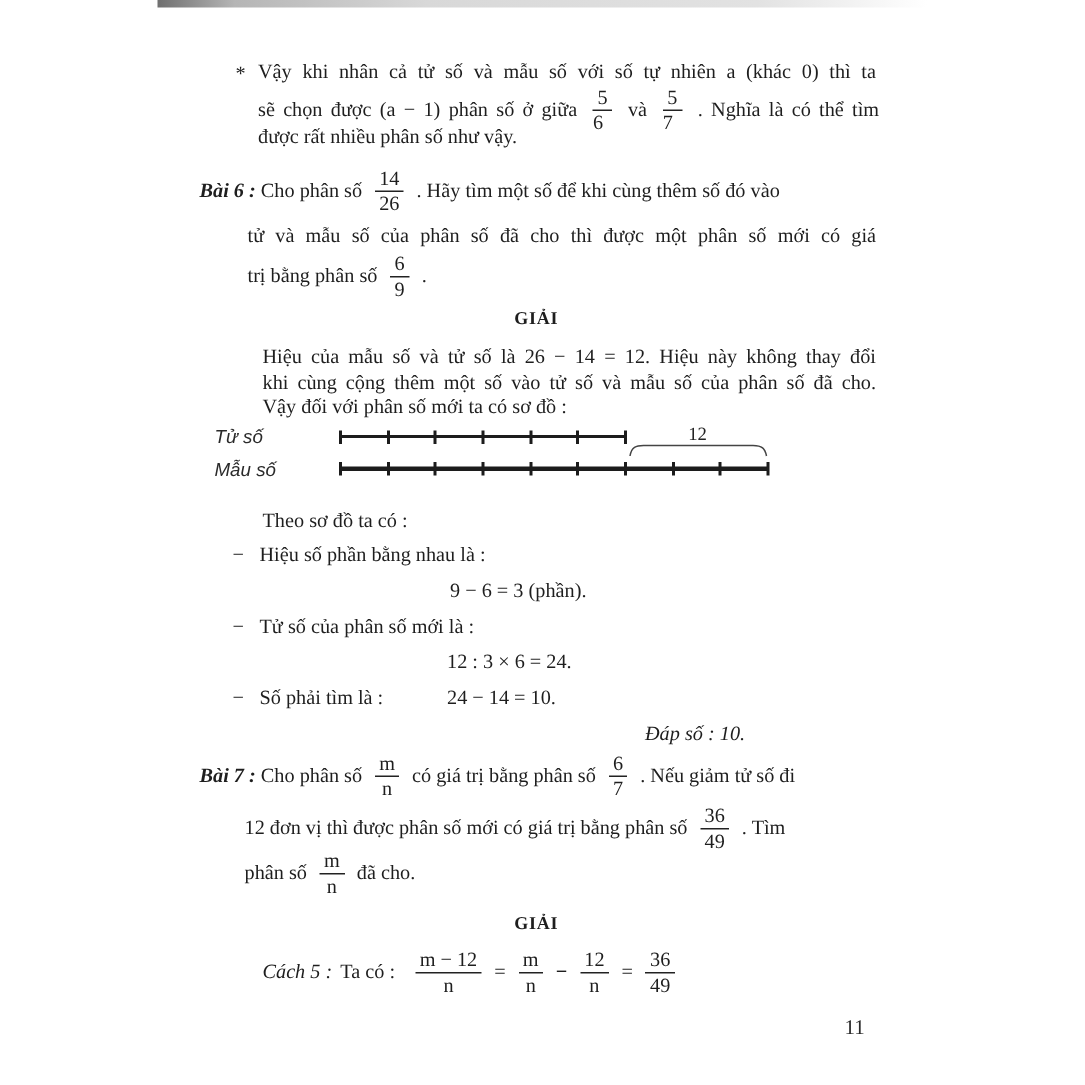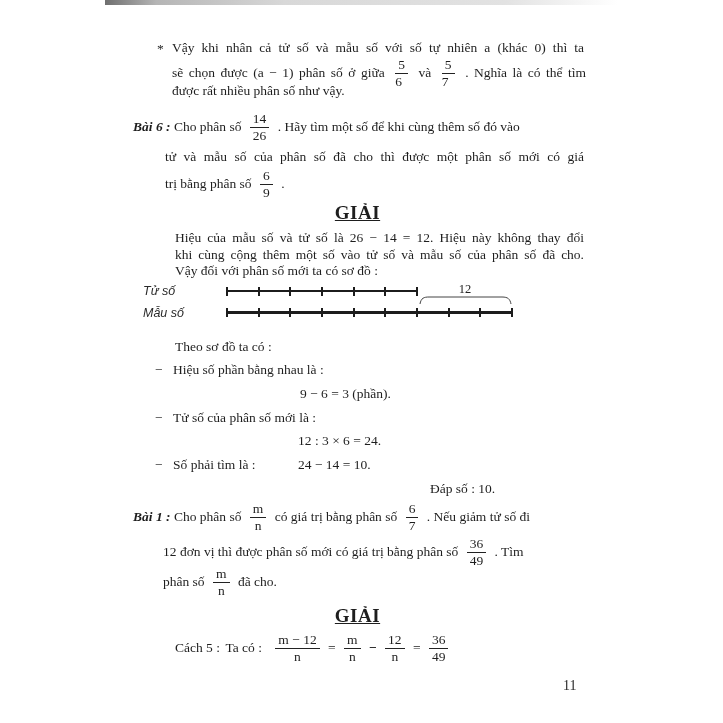--- a/index.html
+++ b/index.html
@@ -6,22 +6,22 @@
   .page{
     position:relative;width:723px;height:723px;background:#ffffff;overflow:hidden;
     font-family:"Liberation Serif","DejaVu Serif",serif;
     color:#1e1e1e;font-size:13.5px;line-height:17px;
   }
   .abs{position:absolute;white-space:nowrap;}
   .just{text-align:justify;text-align-last:justify;white-space:normal;}
   .top-strip{position:absolute;left:105px;top:0;width:513px;height:5px;
     background:linear-gradient(to right,#6f6f6f 0%,#b5b5b5 10%,#d8d8d8 35%,#e2e2e2 78%,#ffffff 100%);}
   .bi{font-weight:bold;font-style:italic;}
-  .it{}
-  .giai{font-weight:bold;font-size:19px;letter-spacing:0.5px;text-align:center;text-decoration:underline;}
+  .it{font-style:italic;}
+  .giai{font-weight:bold;font-size:12px;letter-spacing:0.5px;text-align:center;}
   .fracline{white-space:nowrap;}
   .frac{display:inline-block;vertical-align:middle;text-align:center;margin:0 5px;line-height:1.05;}
   .frac .num{display:block;padding:0 3px 1px;border-bottom:1.3px solid #222;}
   .frac .den{display:block;padding-top:1px;}
   .diagram{position:absolute;left:140px;top:278px;width:400px;height:50px;
     font-family:"Liberation Sans","DejaVu Sans",sans-serif;font-size:12.5px;color:#2a2a2a;}
   .dlabel{position:absolute;white-space:nowrap;font-style:italic;}
   .axis{position:absolute;background:#1c1c1c;}
   .tick{position:absolute;top:-3px;width:2px;height:9px;background:#1c1c1c;transform:translateX(-50%);}
   .diff-num{position:absolute;font-family:"Liberation Serif","DejaVu Serif",serif;font-size:12.5px;
@@ -104,21 +104,21 @@
   <div class="abs" style="left:173px;top:409px">Tử số của phân số mới là :</div>
   <div class="abs" style="left:298px;top:432px">12 : 3 × 6 = 24.</div>
 
   <div class="abs" style="left:155px;top:456px">−</div>
   <div class="abs" style="left:173px;top:456px">Số phải tìm là :</div>
   <div class="abs" style="left:298px;top:456px">24 − 14 = 10.</div>
 
   <div class="abs it" style="left:430px;top:480px">Đáp số : 10.</div>
 
   <div class="abs fracline" style="left:133px;top:500px;line-height:34px">
-    <span class="bi">Bài 1 :</span>
+    <span class="bi">Bài 7 :</span>
     <span>Cho phân số</span>
     <span class="frac"><span class="num">m</span><span class="den">n</span></span>
     <span>có giá trị bằng phân số</span>
     <span class="frac"><span class="num">6</span><span class="den">7</span></span>
     <span>. Nếu giảm tử số đi</span>
   </div>
   <div class="abs fracline" style="left:163px;top:534px;line-height:36px">
     <span>12 đơn vị thì được phân số mới có giá trị bằng phân số</span>
     <span class="frac"><span class="num">36</span><span class="den">49</span></span>
     <span>. Tìm</span>

